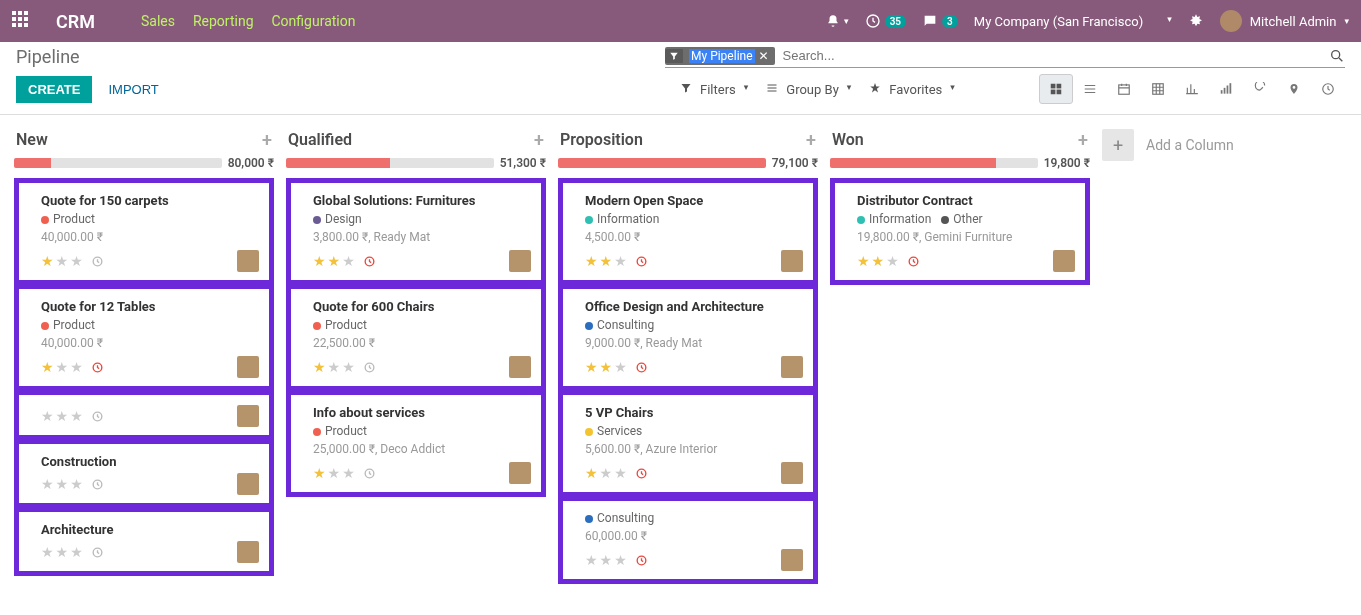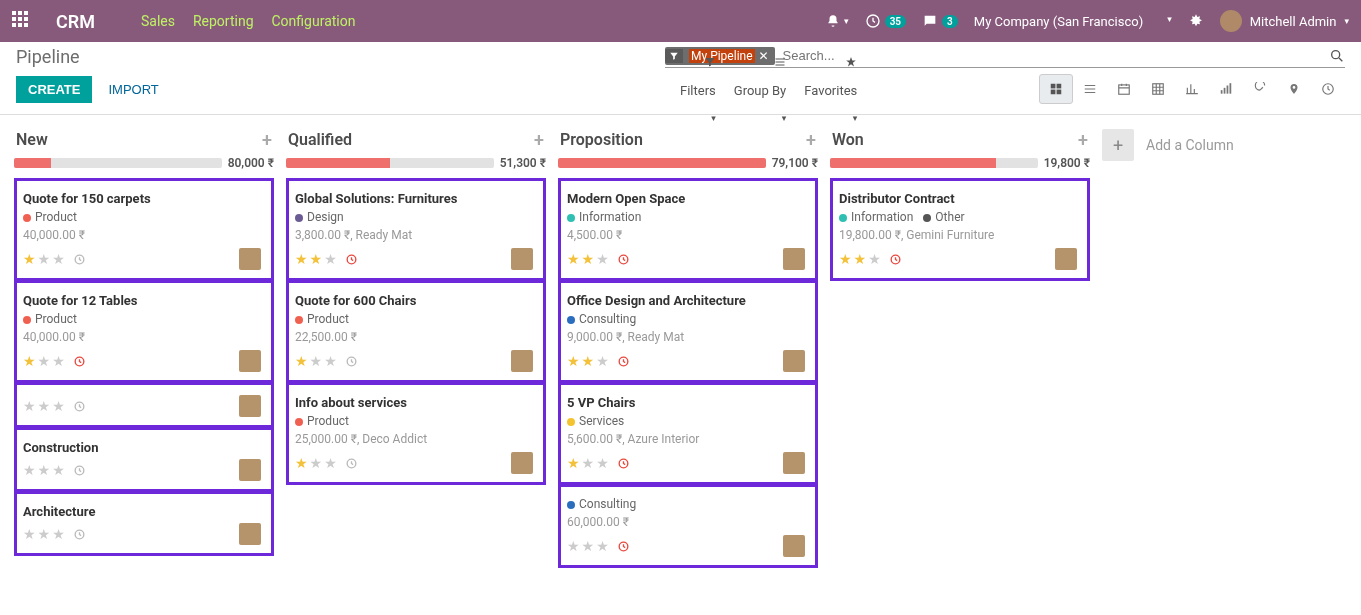--- a/index.html
+++ b/index.html
@@ -19,48 +19,48 @@
   .user-area { display:flex; align-items:center; gap:8px; cursor:pointer; color:#fff; }
   .avatar-sm { width:22px; height:22px; border-radius:50%; background:#b08968; display:inline-block; }
   .caret { font-size:9px; }
 
   
   .control-bar { padding: 4px 16px 0 16px; display:flex; align-items:flex-start; }
   .control-left .page-title { font-size: 18px; color:#6d6d6d; }
   .control-right { margin-left:auto; flex:0 0 680px; }
   .search-row { display:flex; align-items:center; border-bottom:1px solid #999; padding-bottom:2px; }
   .filter-tag { background:#6d6d6d; color:#fff; font-size:12px; padding:2px 6px; display:flex; align-items:center; gap:4px; border-radius:2px; margin-right:6px; }
-  .filter-tag .tag-label { background:#c2410c; padding:0 2px; }
+  .filter-tag .tag-label { background:#3b82f6; padding:0 2px; }
   .filter-tag .filter-icon-box { background:#5a5a5a; padding:2px 4px; display:flex; align-items:center; margin:-2px 2px -2px -6px; border-radius:2px 0 0 2px; }
   .search-input { border:none; outline:none; flex:1; font-size:13px; color:#666; padding:2px; background:transparent; }
   .search-magnify { color:#666; cursor:pointer; }
 
   
   .toolbar-row { display:flex; align-items:center; padding:6px 16px 10px 16px; }
   .btn-create { background:#00A09D; color:#fff; border:none; padding:6px 12px; font-size:13px; font-weight:600; cursor:pointer; }
   .btn-import { color:#069; background:none; border:none; padding:6px 12px; font-size:13px; cursor:pointer; margin-left:4px; font-weight:500; }
   .toolbar-mid { margin-left:auto; display:flex; gap:18px; }
-  .tool-filter { display:flex; align-items:flex-end; gap:15px; color:#555; font-size:13px; cursor:pointer;flex-direction:column; }
+  .tool-filter { display:flex; align-items:flex-start; gap:8px; color:#555; font-size:13px; cursor:pointer; }
   .toolbar-views { margin-left:auto; display:flex; align-items:center; gap:0; }
   .view-btn { width:34px; height:30px; display:flex; align-items:center; justify-content:center; color:#777; cursor:pointer; border:1px solid transparent; }
   .view-btn.active { background:#e9ecef; border:1px solid #ccc; border-radius:3px; }
   .view-icons { display:flex; gap:0; }
 
   
   .board { display:flex; padding:8px 8px; border-top:1px solid #ddd; overflow-x:auto; align-items:flex-start; }
   .column { width:272px; flex:0 0 272px; padding:0 6px; }
   .col-header { display:flex; align-items:center; padding:6px 2px; }
   .col-title { font-size:16px; font-weight:600; color:#4c4c4c; flex:1; }
   .col-add { color:#aaa; font-size:18px; cursor:pointer; font-weight:600; }
   .col-progress-row { display:flex; align-items:center; gap:6px; margin-bottom:8px; }
   .col-progress { flex:1; height:10px; background:#e2e2e2; border-radius:2px; overflow:hidden; position:relative; }
   .col-progress-fill { height:100%; background:#EF6F6C; }
   .col-amount { font-size:12px; font-weight:600; color:#555; white-space:nowrap; }
 
-  .card { background:#fff; border:3px solid #6d28d9; padding:10px 10px 8px 6px; margin-bottom:-1px; cursor:pointer; position:relative; }
+  .card { background:#fff; border:5px solid #6d28d9; padding:10px 10px 8px 22px; margin-bottom:-1px; cursor:pointer; position:relative; }
   .card-title { font-size:13px; font-weight:700; color:#333; margin-bottom:4px; }
   .tag-row { display:flex; gap:10px; align-items:flex-end; font-size:12px; color:#666; margin-bottom:4px; }
   .dot { width:8px; height:8px; border-radius:50%; display:inline-block; margin-right:4px; vertical-align:middle; }
   .dot-red { background:#F06050; }
   .dot-purple { background:#6B5B95; }
   .dot-teal { background:#30C0B3; }
   .dot-blue { background:#2C6EBE; }
   .dot-yellow { background:#F4C430; }
   .dot-dark { background:#555; }
   .muted { color:#999; font-size:12px; margin-bottom:6px; }

